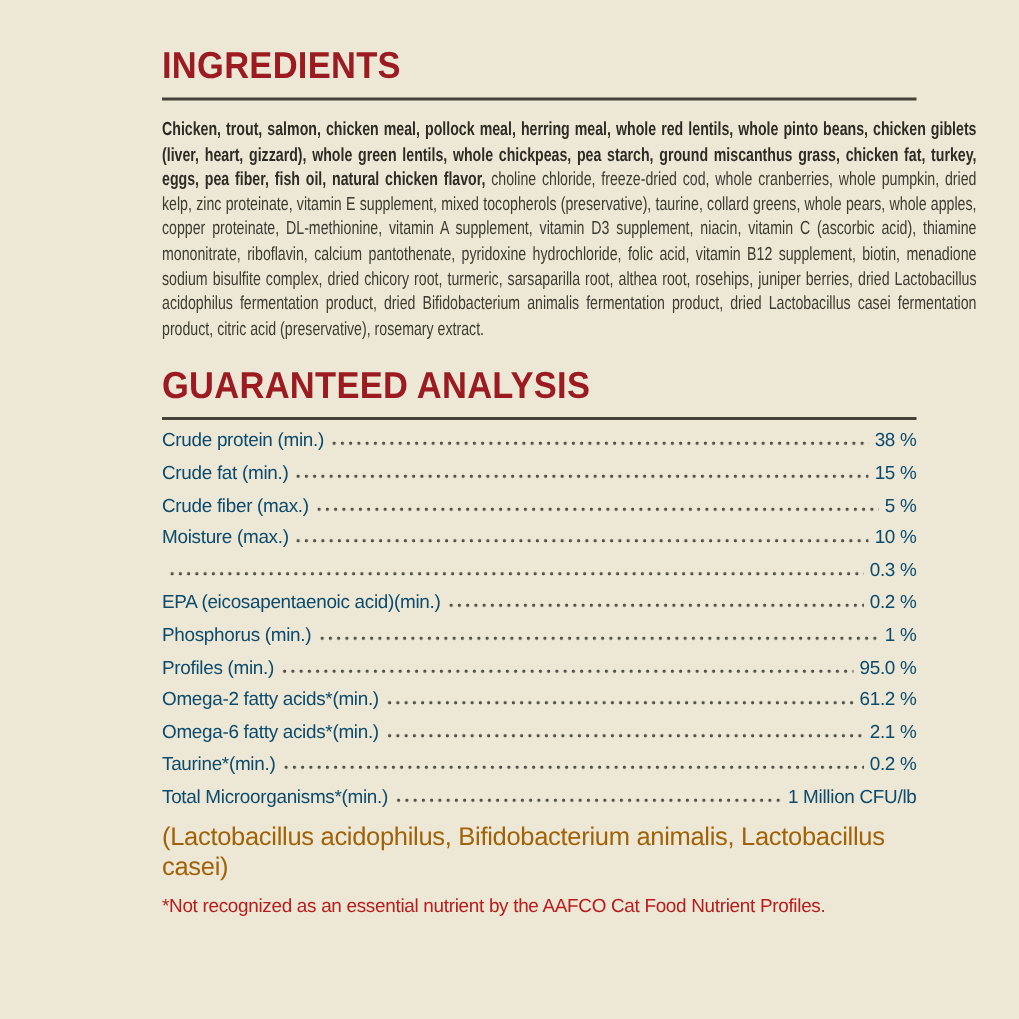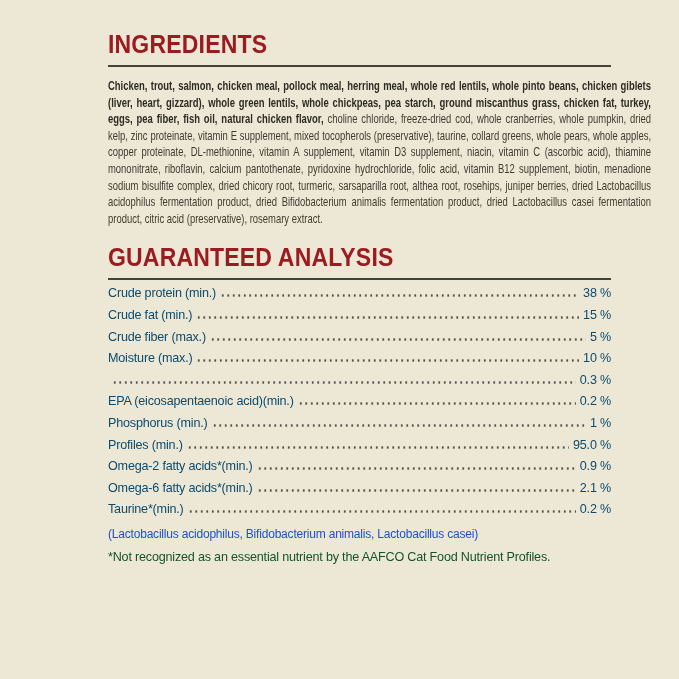--- a/index.html
+++ b/index.html
@@ -69,29 +69,29 @@
     background-image: radial-gradient(circle, #55524a 1px, transparent 1.3px);
     background-size: 5.5px 3px;
     background-position: left bottom;
     background-repeat: repeat-x;
   }
   .ga-label, .ga-value {
     white-space: nowrap;
   }
   .ga-note {
     margin-top: 3px;
-    font-size: 12px;
+    font-size: 17px;
     letter-spacing: -0.2px;
-    color: #1d4ed8;
+    color: #a16207;
   }
   .footnote {
     margin-top: 9px;
     font-size: 12.6px;
     letter-spacing: -0.2px;
-    color: #14532d;
+    color: #b91c1c;
   }
 </style>
 </head>
 <body>
 
 <div class="label-panel">
 
   <section>
     <h1 class="section-title">INGREDIENTS</h1>
     <div class="rule"></div>
@@ -138,31 +138,36 @@
         <span class="ga-value">1 %</span>
       </div>
       <div class="ga-row">
         <span class="ga-label">Profiles (min.)</span>
         <span class="ga-dots"></span>
         <span class="ga-value">95.0 %</span>
       </div>
       <div class="ga-row">
         <span class="ga-label">Omega-2 fatty acids*(min.)</span>
         <span class="ga-dots"></span>
-        <span class="ga-value">0.9 %</span>
+        <span class="ga-value">61.2 %</span>
       </div>
       <div class="ga-row">
         <span class="ga-label">Omega-6 fatty acids*(min.)</span>
         <span class="ga-dots"></span>
         <span class="ga-value">2.1 %</span>
       </div>
       <div class="ga-row">
         <span class="ga-label">Taurine*(min.)</span>
         <span class="ga-dots"></span>
         <span class="ga-value">0.2 %</span>
       </div>
+      <div class="ga-row">
+        <span class="ga-label">Total Microorganisms*(min.)</span>
+        <span class="ga-dots"></span>
+        <span class="ga-value">1 Million CFU/lb</span>
+      </div>
     </div>
 
     <div class="ga-note">(Lactobacillus acidophilus, Bifidobacterium animalis, Lactobacillus casei)</div>
     <div class="footnote">*Not recognized as an essential nutrient by the AAFCO Cat Food Nutrient Profiles.</div>
   </section>
 
 </div>
 
 </body></html>

